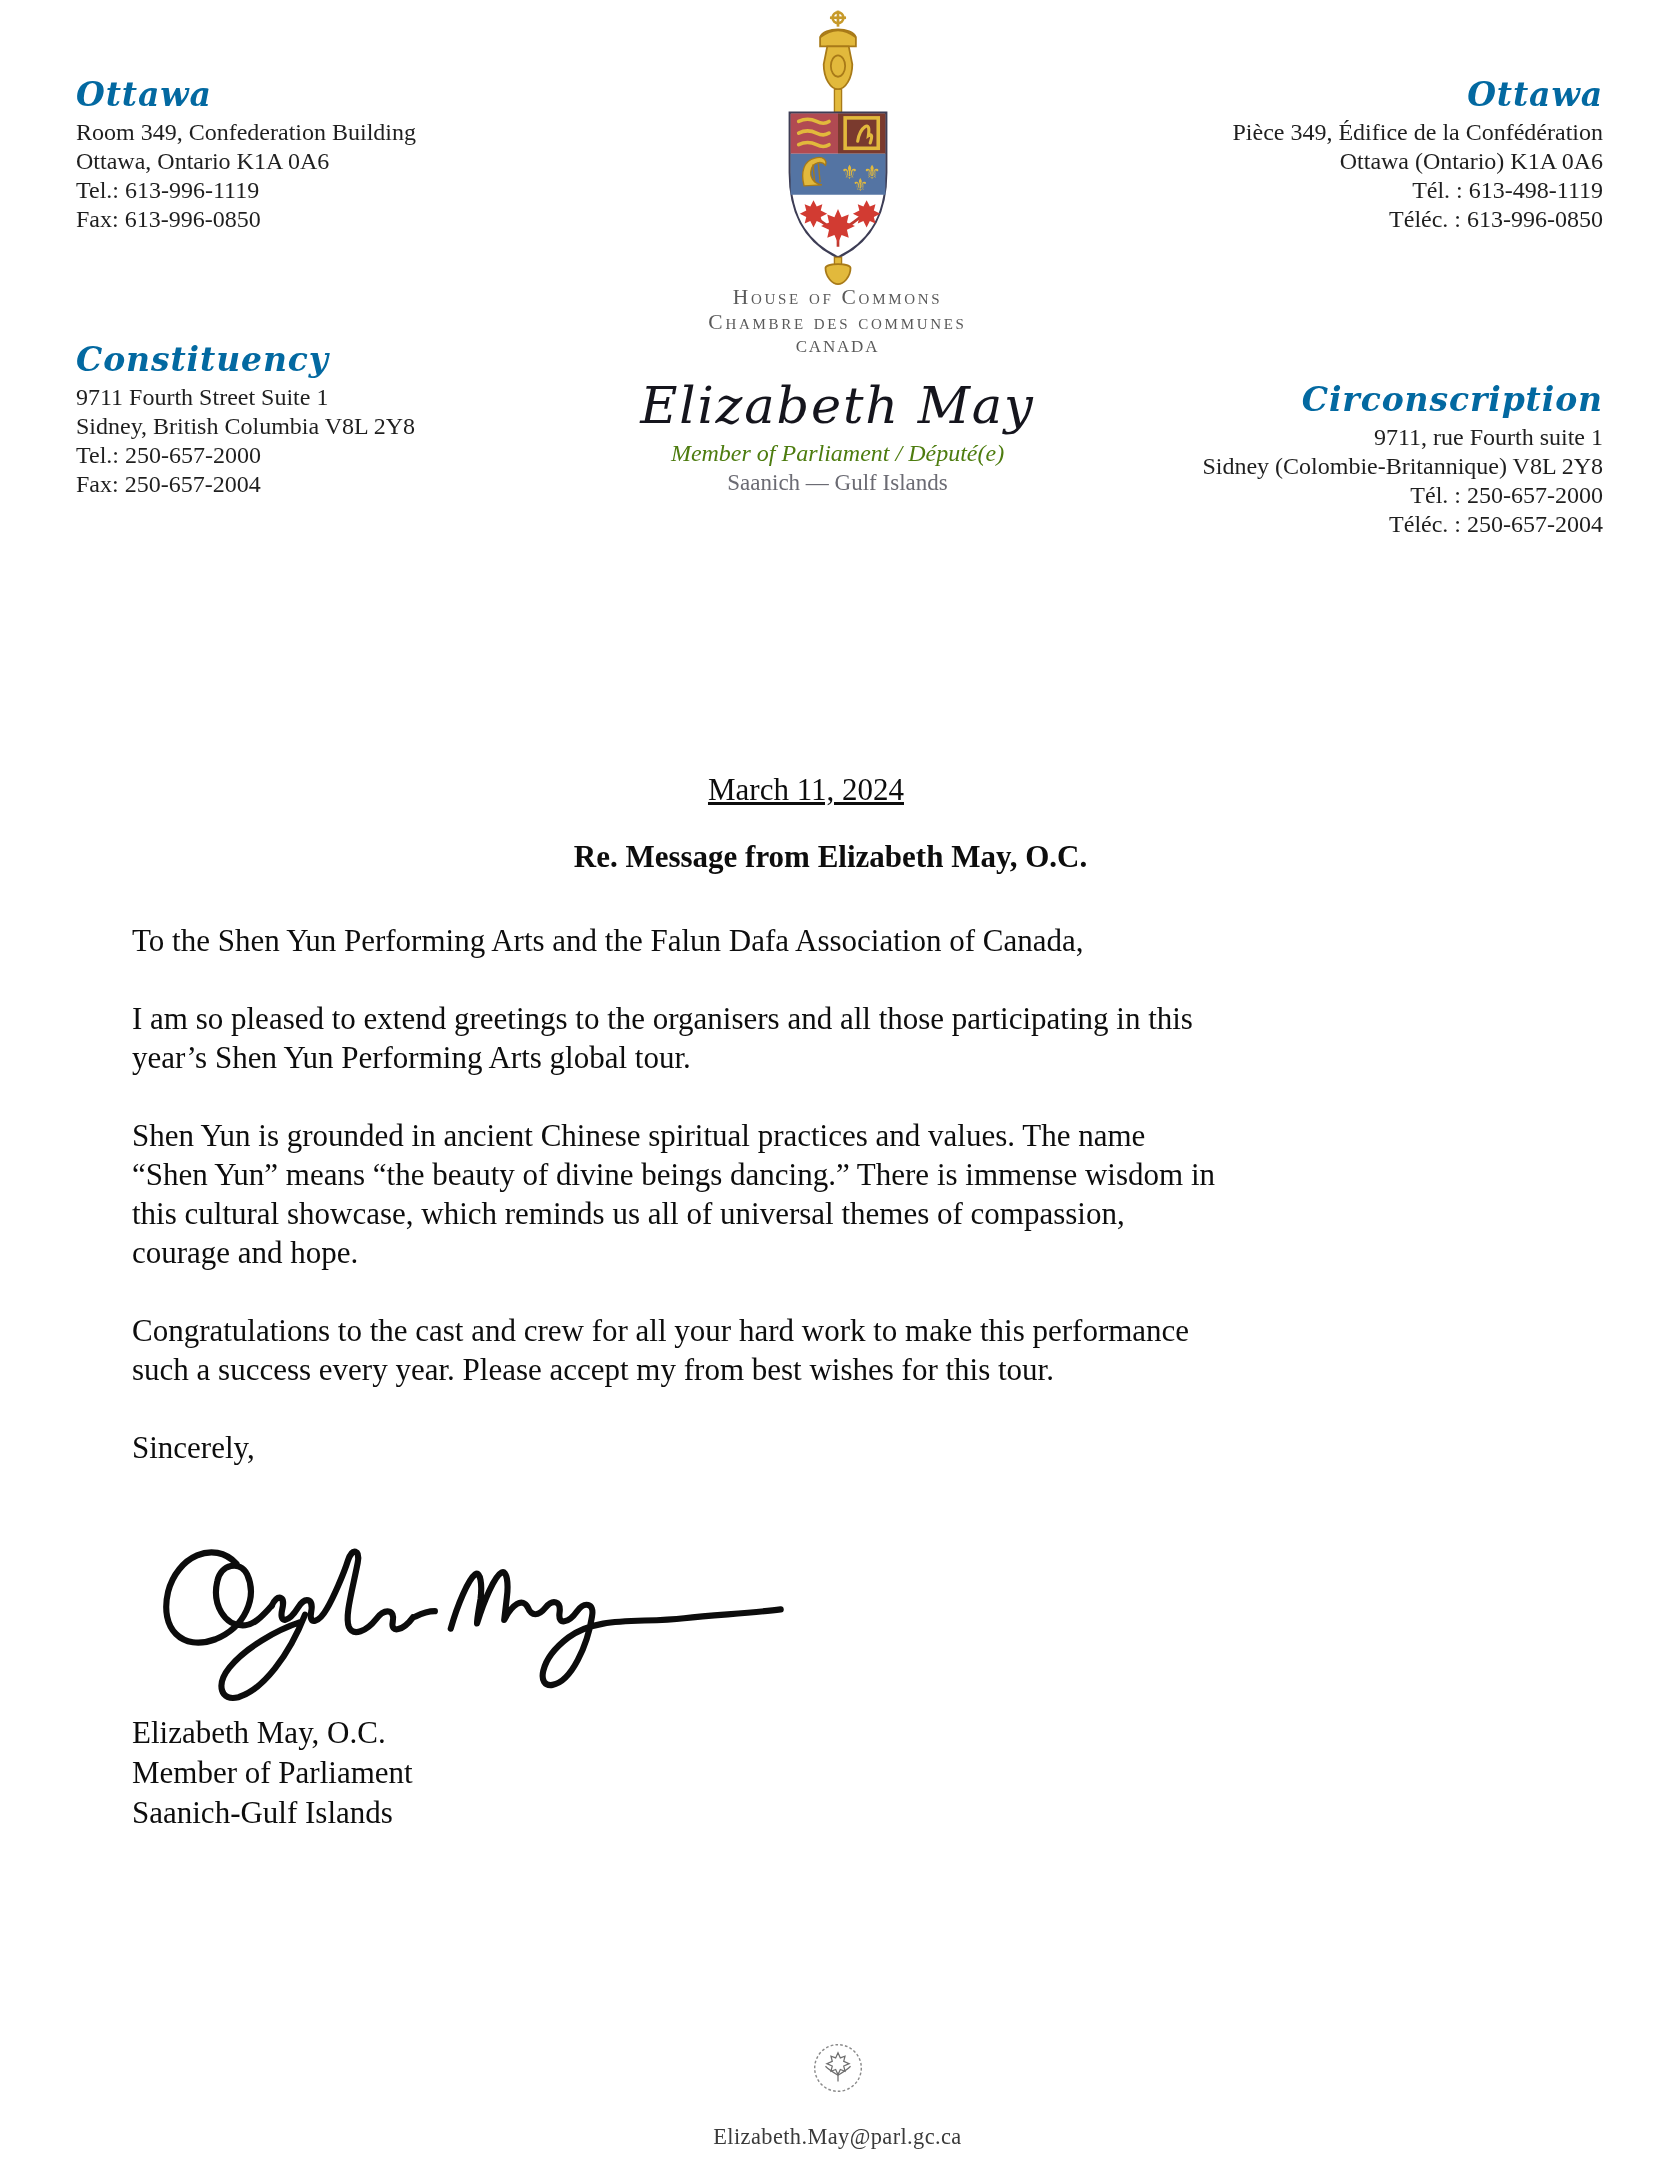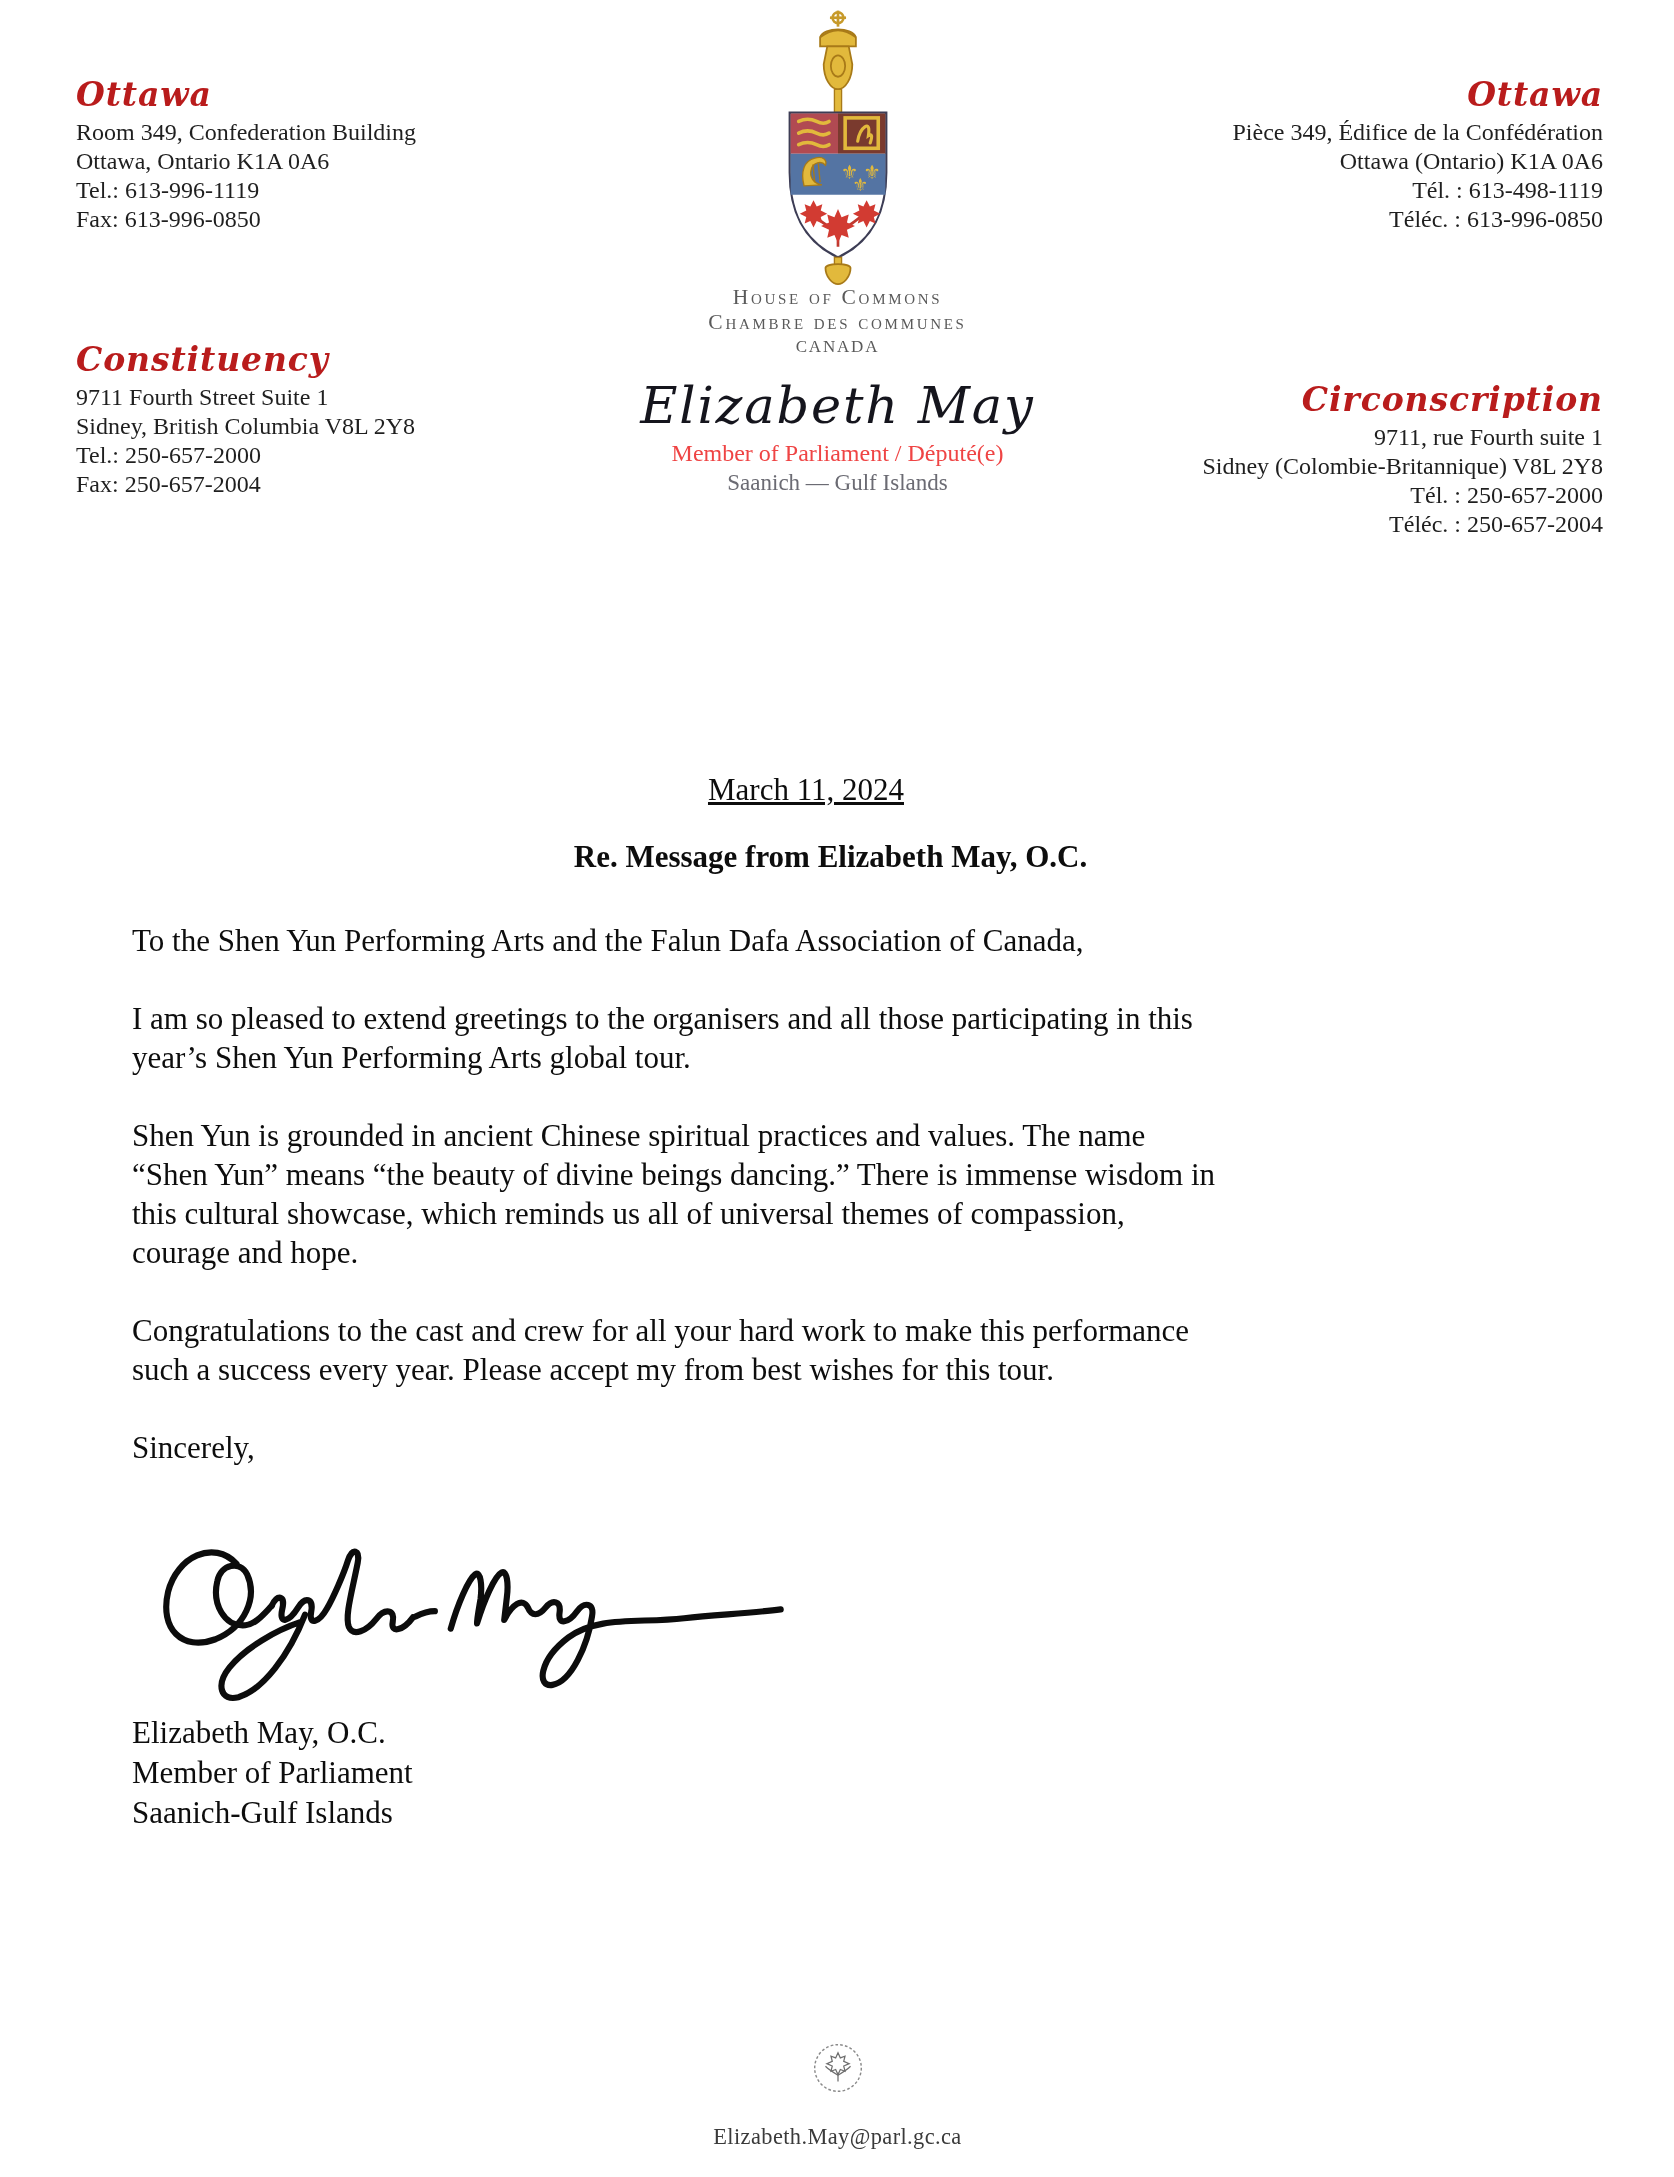--- a/index.html
+++ b/index.html
@@ -14,21 +14,21 @@
   
   .addr-block{position:absolute;font-size:24px;line-height:29px;color:#1f1f1f;}
   .addr-left1{left:76px;top:77px;}
   .addr-right1{right:72px;top:77px;text-align:right;}
   .addr-left2{left:76px;top:342px;}
   .addr-right2{right:72px;top:342px;text-align:right;margin-top:40px;}
   .script-title{
     font-family:"DejaVu Serif", serif;
     font-style:italic;
     font-weight:bold;
-    color:#b91c1c;
+    color:#0369a1;
     font-size:33px;
     line-height:36px;
     margin-bottom:5.4px;
     letter-spacing:0.9px;
   }
   .emblem-wrap{position:absolute;left:50%;top:7.2px;transform:translateX(-50%);}
   .institution{
     position:absolute;left:50%;top:285px;transform:translateX(-50%);
     text-align:center;color:#5a5a5a;white-space:nowrap;
   }
@@ -37,21 +37,21 @@
   .member-block{
     position:absolute;left:50%;top:378px;transform:translateX(-50%);
     text-align:center;white-space:nowrap;
   }
   .member-name{
     font-family:"DejaVu Serif", serif;
     font-style:italic;
     font-size:51px;line-height:56px;color:#15151d;
     letter-spacing:1.8px;
   }
-  .member-role{font-size:24px;line-height:30px;color:#ef4444;margin-top:3.6px;}
+  .member-role{font-size:24px;line-height:30px;color:#4d7c0f;margin-top:3.6px;font-style:italic;}
   .member-riding{font-size:23px;line-height:29px;color:#6b6b73;}
   
   .letter{
     position:absolute;left:132px;top:770px;width:1348px;
     font-size:31px;line-height:39px;color:#0d0d0d;
   }
   .date-line{text-align:center;text-decoration:underline;}
   .subject-line{text-align:center;font-weight:bold;margin-top:28px;padding-left:49px;}
   .salutation{margin-top:45px;}
   .para{margin-top:39px;}

